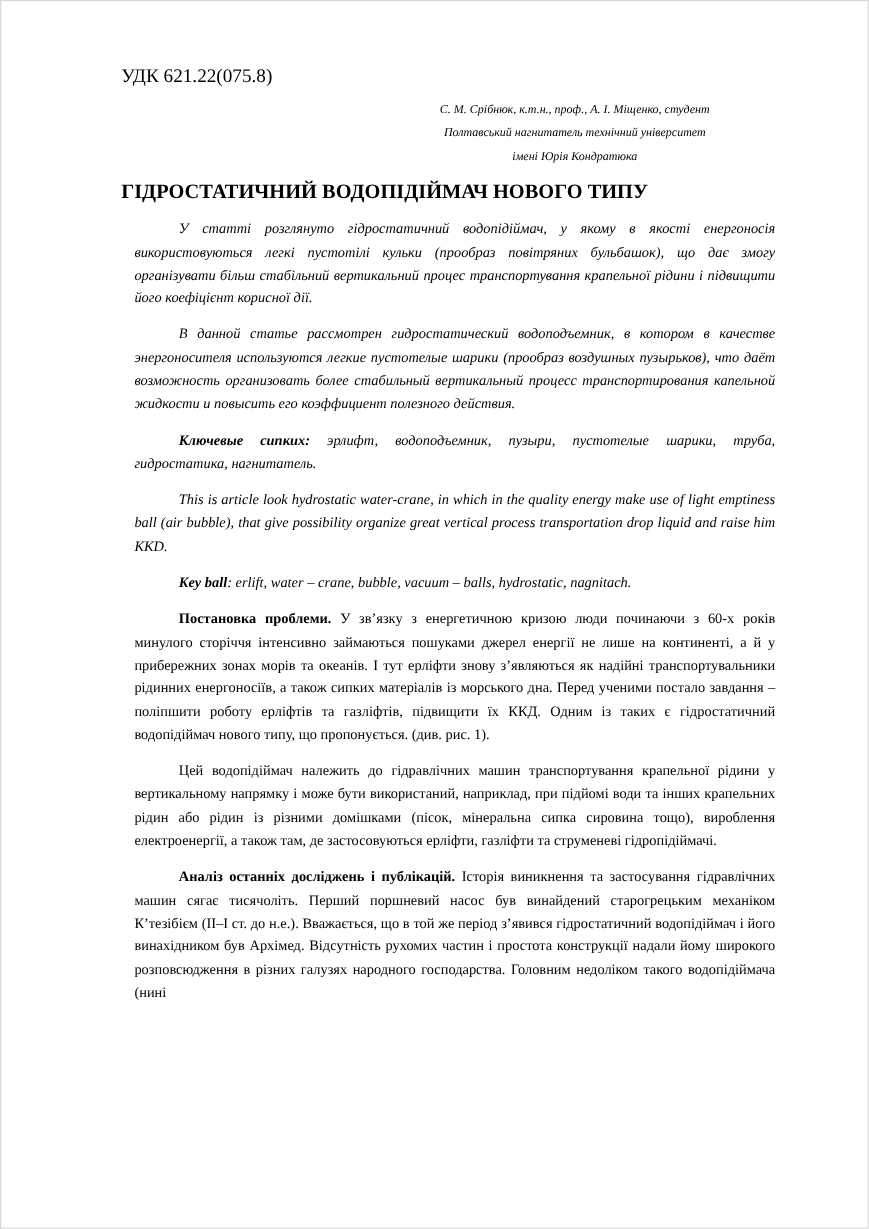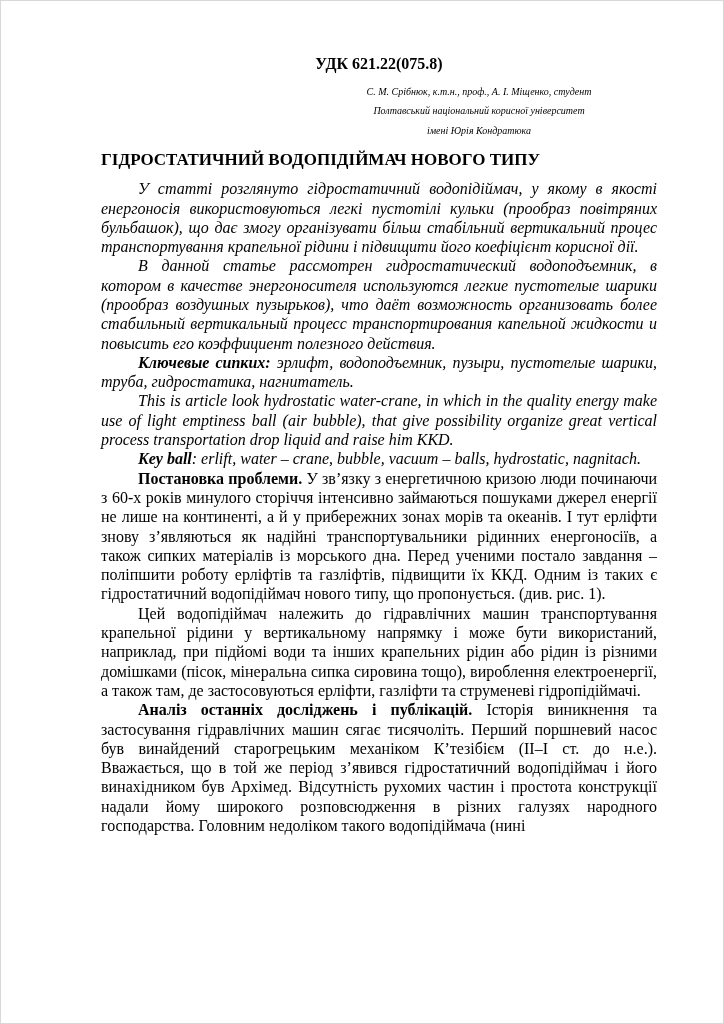--- a/index.html
+++ b/index.html
@@ -13,60 +13,59 @@
     margin: 0 auto;
     background: #ffffff;
     box-sizing: border-box;
     padding: 52px 66px 30px 100px;
     font-family: "Liberation Serif", serif;
     color: #000000;
     border: 1px solid #d8d8d8;
     overflow: hidden;
   }
   .udc {
-    font-weight: 700;
+    font-weight: 400;
     font-size: 16px;
     line-height: 21px;
     margin-bottom: 8px;
-    text-align: center;
   }
   .byline {
     font-style: italic;
     font-size: 10px;
     line-height: 19.4px;
     text-align: center;
     margin-left: 200px;
   }
   .byline .line { white-space: nowrap; }
   .title {
     font-size: 17px;
     font-weight: 700;
     text-align: left;
     margin: 10px 0 9px 0;
   }
   .para {
-    margin: 0;
+    margin: 11px;
     text-align: justify;
     text-indent: 37px;
-    font-size: 16px;
+    font-size: 12px;
     line-height: 19.3px;
   }
   .it { font-style: italic; }
   .lead { font-weight: 700; }
 </style>
 </head>
 <body>
 
 <div class="page">
 
   <div class="udc">УДК 621.22(075.8)</div>
 
   <div class="byline">
     <div class="line">С. М. Срібнюк, к.т.н., проф., А. І. Міщенко, студент</div>
-    <div class="line">Полтавський національний корисної університет</div>
+    <div class="line">Полтавський нагнитатель технічний університет</div>
     <div class="line">імені Юрія Кондратюка</div>
   </div>
 
   <h1 class="title">ГІДРОСТАТИЧНИЙ ВОДОПІДІЙМАЧ НОВОГО ТИПУ</h1>
 
   <p class="para it"><span>У статті розглянуто гідростатичний водопідіймач, у якому в якості енергоносія використовуються легкі пустотілі кульки (прообраз повітряних бульбашок), що дає змогу організувати більш стабільний вертикальний процес транспортування крапельної рідини і підвищити його коефіцієнт корисної дії.</span></p>
 
 
   <p class="para it"><span>В данной статье рассмотрен гидростатический водоподъемник, в котором в качестве энергоносителя используются легкие пустотелые шарики (прообраз воздушных пузырьков), что даёт возможность организовать более стабильный вертикальный процесс транспортирования капельной жидкости и повысить его коэффициент полезного действия.</span></p>
 

